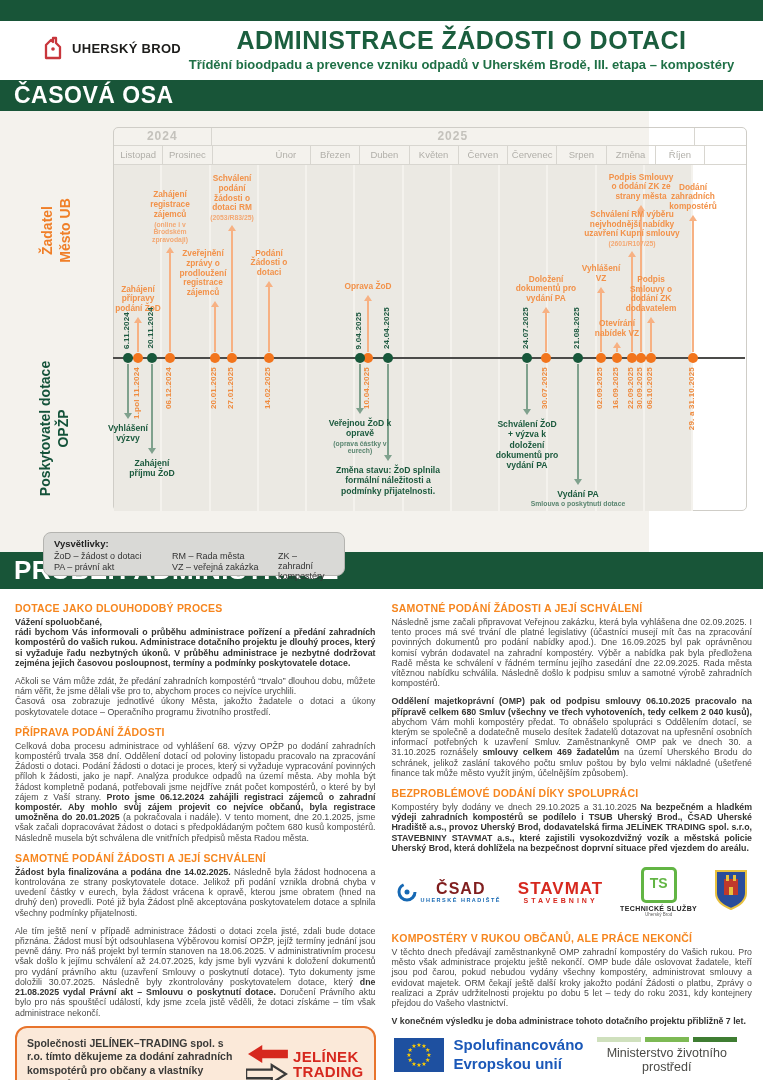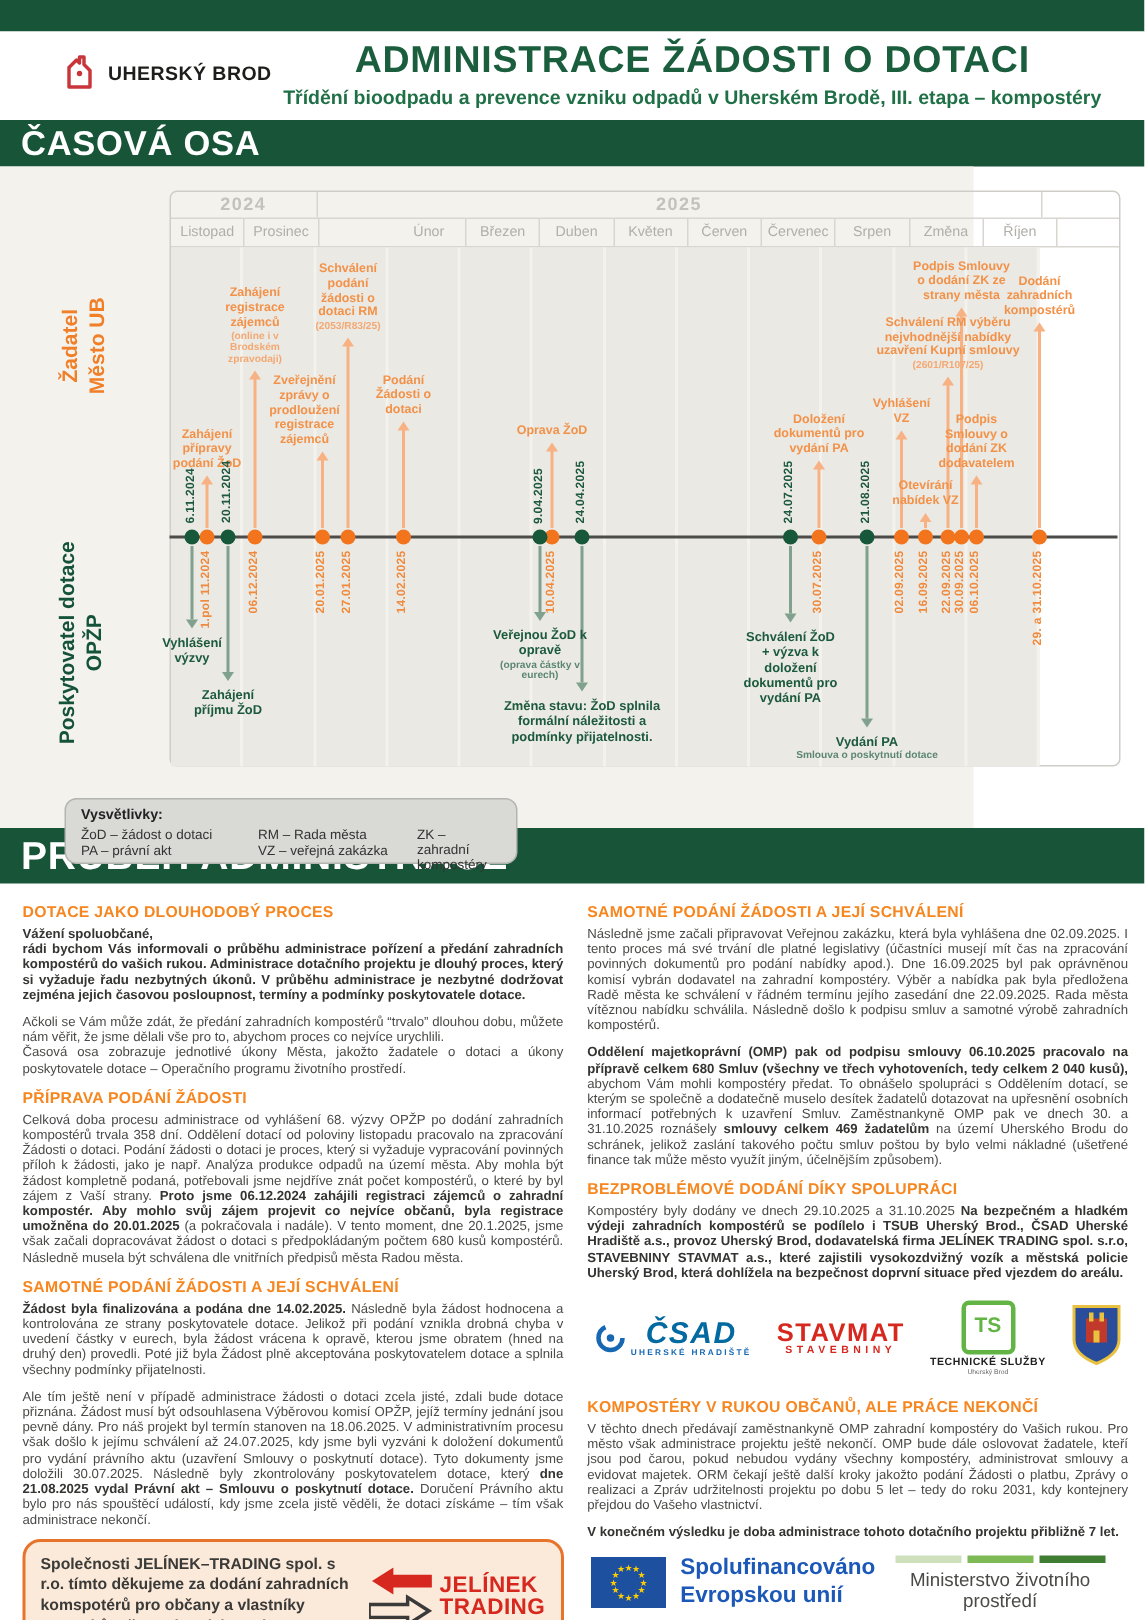--- a/index.html
+++ b/index.html
@@ -58,21 +58,21 @@
 
   
   .thanks{margin-top:6px;display:flex;align-items:center;gap:10px;border:2px solid #e8742c;border-radius:12px;background:#fbe9d9;padding:9px 10px;}
   .thanks .tx{font-size:10.5px;font-weight:bold;color:#3a3a38;line-height:1.3;flex:1;}
   .jel{display:flex;align-items:center;gap:5px;}
   .jel .jl-tx{font-size:15px;font-weight:bold;color:#d6281e;line-height:1.0;letter-spacing:.3px;}
 
   
   .logos-row{display:flex;align-items:center;justify-content:space-between;margin:8px 4px 6px 4px;height:62px;}
   .plogo{text-align:center;}
-  .csad-main{font-size:20px;font-weight:bold;font-style:italic;color:#0369a1;letter-spacing:1px;line-height:1;}
+  .csad-main{font-size:16px;font-weight:bold;color:#7f1d1d;letter-spacing:1px;line-height:1;}
   .csad-sub{font-size:5.5px;color:#1668b3;letter-spacing:1.5px;font-weight:bold;}
   .csad-wrap{display:flex;align-items:center;gap:3px;}
   .stav-main{font-size:17px;font-weight:bold;color:#d6281e;letter-spacing:1px;line-height:1;}
   .stav-sub{font-size:7px;color:#d6281e;letter-spacing:3px;font-weight:bold;}
   .ts-box{width:30px;height:30px;margin:0 auto;border:3px solid #62b544;border-radius:5px;color:#62b544;font-weight:bold;font-size:14px;line-height:26px;background:#fff;}
   .ts-t1{font-size:7px;font-weight:bold;color:#222;margin-top:2px;letter-spacing:.4px;}
   .ts-t2{font-size:4.5px;color:#666;}
 
   
   .footer-row{display:flex;align-items:center;justify-content:space-between;margin-top:10px;padding:0 2px;}

